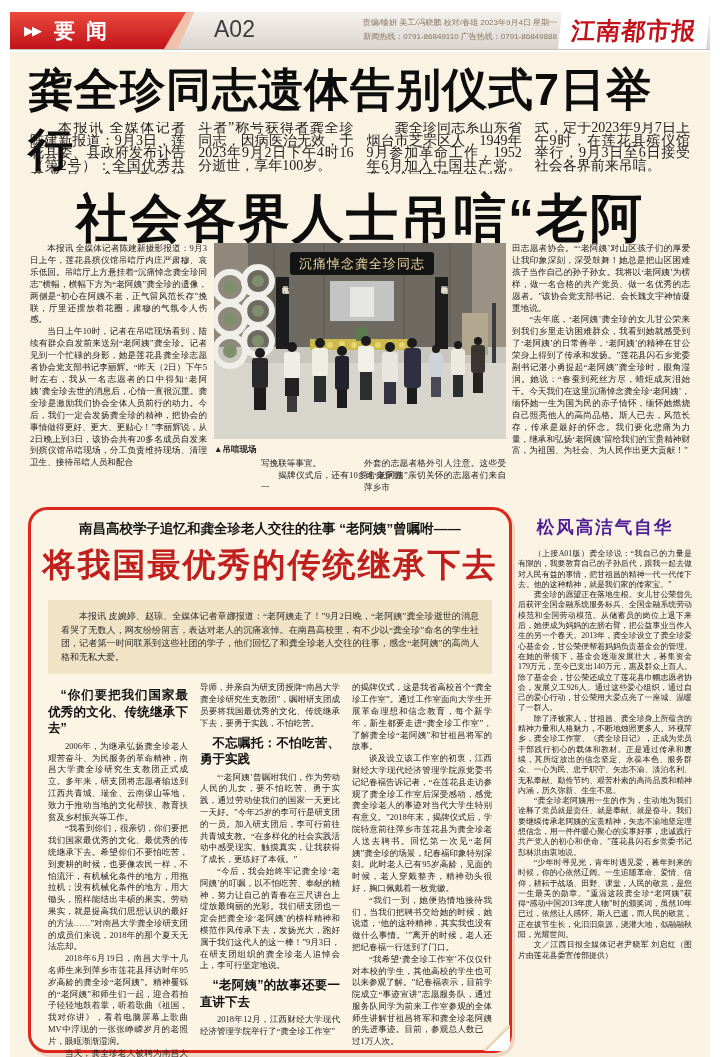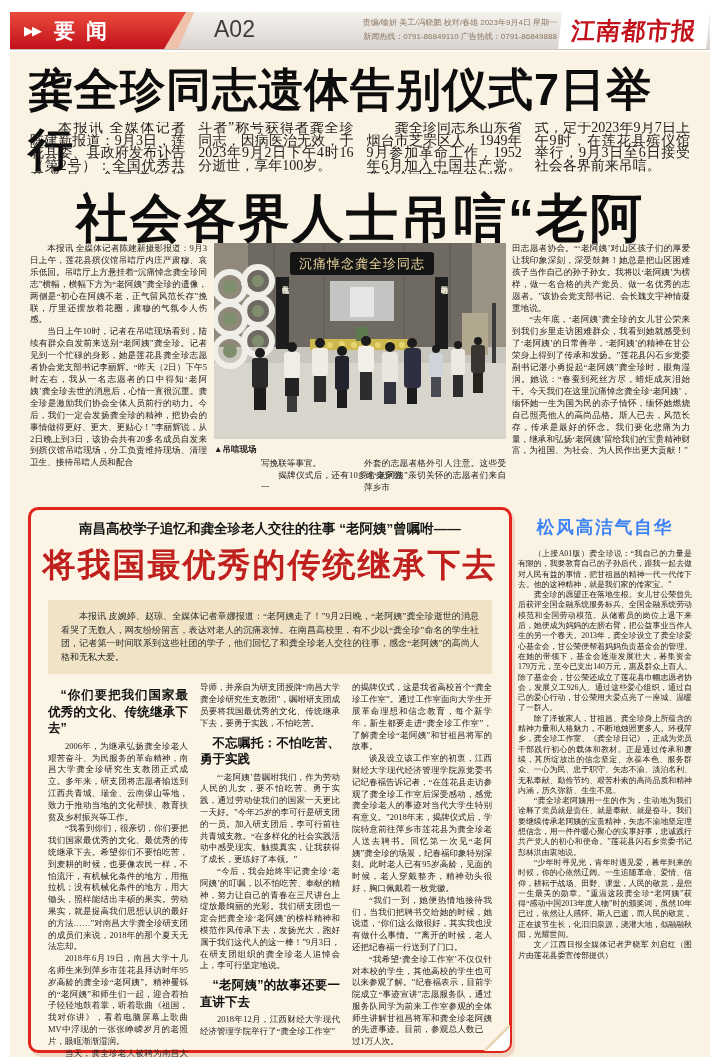--- a/index.html
+++ b/index.html
@@ -42,40 +42,40 @@
   .a2-right{position:absolute;top:243px;left:512px;width:178px;height:259px;
     font-size:8.6px;line-height:11.9px;text-align:justify;overflow:hidden;}
   .photo-wrap{position:absolute;top:243px;left:214px;width:292px;height:196px;background:#6b675f;}
   .photo-caption{position:absolute;top:444px;left:214px;font-size:8.5px;font-weight:bold;color:#222;}
   .a2-below-a{position:absolute;top:457px;left:214px;width:141px;height:46px;
     font-size:8.6px;line-height:12px;text-align:justify;overflow:hidden;margin-left:47px;}
   .a2-below-b{position:absolute;top:457px;left:364px;width:142px;height:46px;
     font-size:8.6px;line-height:12px;text-align:justify;overflow:hidden;}
   
   .feature{position:absolute;top:507px;left:28px;width:484px;height:546px;box-sizing:border-box;
-    border:3px solid #e0261c;border-radius:10px;background:#fcf5e6;
+    border:3px solid #e0261c;border-radius:19px;background:#fcf5e6;
     box-shadow:3px 4px 0 rgba(190,90,50,.18);}
   .feature-curl{position:absolute;right:-1px;bottom:-1px;width:26px;height:26px;
     background:linear-gradient(315deg,#ffffff 0 44%,#e2cfa8 48%,#fcf5e6 56%);
     border-radius:0 0 8px 0;}
   .feature-kicker{margin-top:10px;text-align:center;font-weight:bold;font-size:13.5px;color:#171717;}
   .feature-title{margin-top:5px;text-align:center;font-weight:900;font-size:33px;
     letter-spacing:2px;color:#c0201d;}
   .feature-intro{margin:12px 17px 8px;background:#f1e4c6;padding:10px 13px;
     font-size:9px;line-height:13.6px;text-align:justify;text-indent:2em;color:#2a2a2a;}
   .feature-cols{display:flex;gap:12px;margin:4px 17px 0;height:382px;overflow:hidden;}
   .fcol{flex:1;font-size:8.5px;line-height:11.8px;text-align:justify;overflow:hidden;}
   .fcol p{margin:0;text-indent:2em;}
   .fcol p.noindent{text-indent:0;}
   .fsub{font-family:"Liberation Sans","DejaVu Sans",sans-serif;font-weight:bold;
     font-size:12.5px;line-height:16.5px;margin:5px 0 4px;text-indent:1em;color:#101010;}
   
   .side{position:absolute;top:507px;left:518px;width:174px;height:546px;overflow:hidden;}
   .side-title{text-align:center;font-weight:900;font-size:17.5px;letter-spacing:2px;
-    margin:8px 0 10px;color:#3b82f6;}
+    margin:8px 0 10px;color:#4c1d95;}
   .side-body{font-size:7.9px;line-height:10.3px;text-align:justify;}
   .side-body p{margin:0;text-indent:2em;}
 </style>
 </head>
 <body>
 
 <div class="paper-bg"></div>
 
 <div class="header sans">
   <div class="header-accent"></div>
@@ -253,21 +253,21 @@
       <p class="noindent">导师，并亲自为研支团授牌“南昌大学龚全珍研究生支教团”，嘱咐研支团成员要将我国最优秀的文化、传统继承下去，要勇于实践，不怕吃苦。</p>
       <div class="fsub">不忘嘱托：不怕吃苦、勇于实践</div>
       <p>“‘老阿姨’曾嘱咐我们，作为劳动人民的儿女，要不怕吃苦、勇于实践，通过劳动使我们的国家一天更比一天好。”今年25岁的李可行是研支团的一员。加入研支团后，李可行前往共青城支教。“在多样化的社会实践活动中感受现实、触摸真实，让我获得了成长，更练好了本领。”</p>
       <p>“今后，我会始终牢记龚全珍‘老阿姨’的叮嘱，以不怕吃苦、奉献的精神，努力让自己的青春在三尺讲台上绽放最绚丽的光彩。我们研支团也一定会把龚全珍‘老阿姨’的榜样精神和模范作风传承下去，发扬光大，跑好属于我们这代人的这一棒！”9月3日，在研支团组织的龚全珍老人追悼会上，李可行坚定地说。</p>
       <div class="fsub">“老阿姨”的故事还要一直讲下去</div>
       <p>2018年12月，江西财经大学现代经济管理学院举行了“龚全珍工作室”</p>
     </div>
     <div class="fcol">
       <p class="noindent">的揭牌仪式，这是我省高校首个“龚全珍工作室”。通过工作室面向大学生开展革命理想和信念教育，每个新学年，新生都要走进“龚全珍工作室”，了解龚全珍“老阿姨”和甘祖昌将军的故事。</p>
       <p>谈及设立该工作室的初衷，江西财经大学现代经济管理学院原党委书记纪春福告诉记者，“在莲花县走访参观了龚全珍工作室后深受感动，感觉龚全珍老人的事迹对当代大学生特别有意义。”2018年末，揭牌仪式后，学院特意前往萍乡市莲花县为龚全珍老人送去聘书。回忆第一次见“老阿姨”龚全珍的场景，纪春福印象特别深刻。此时老人已有95岁高龄，见面的时候，老人穿戴整齐，精神劲头很好，胸口佩戴着一枚党徽。</p>
-      <p>“我们一到，她便热情地接待我们，当我们把聘书交给她的时候，她说道，‘你们这么做很好，其实我也没有做什么事情。’”离开的时候，老人还把纪春福一行送到了门口。</p>
+      <p>“我们一到，她便热情地接待我们，当我们把聘书交给她的时候，她说道，‘他的这种精神，其实我也没有做什么事情。’”离开的时候，老人还把纪春福一行送到了门口。</p>
       <p>“我希望‘龚全珍工作室’不仅仅针对本校的学生，其他高校的学生也可以来参观了解。”纪春福表示，目前学院成立“事迹宣讲”志愿服务队，通过服务队同学为前来工作室参观的全体师生讲解甘祖昌将军和龚全珍老阿姨的先进事迹。目前，参观总人数已超过1万人次。</p>
     </div>
   </div>
   <div class="feature-curl"></div>
 </div>
 
 <div class="side">
   <div class="side-title sans">松风高洁气自华</div>
   <div class="side-body">
     <p>（上接A01版）龚全珍说：“我自己的力量是有限的，我要教育自己的子孙后代，跟我一起去做对人民有益的事情，把甘祖昌的精神一代一代传下去。他的这种精神，就是我们家的传家宝。”</p>

